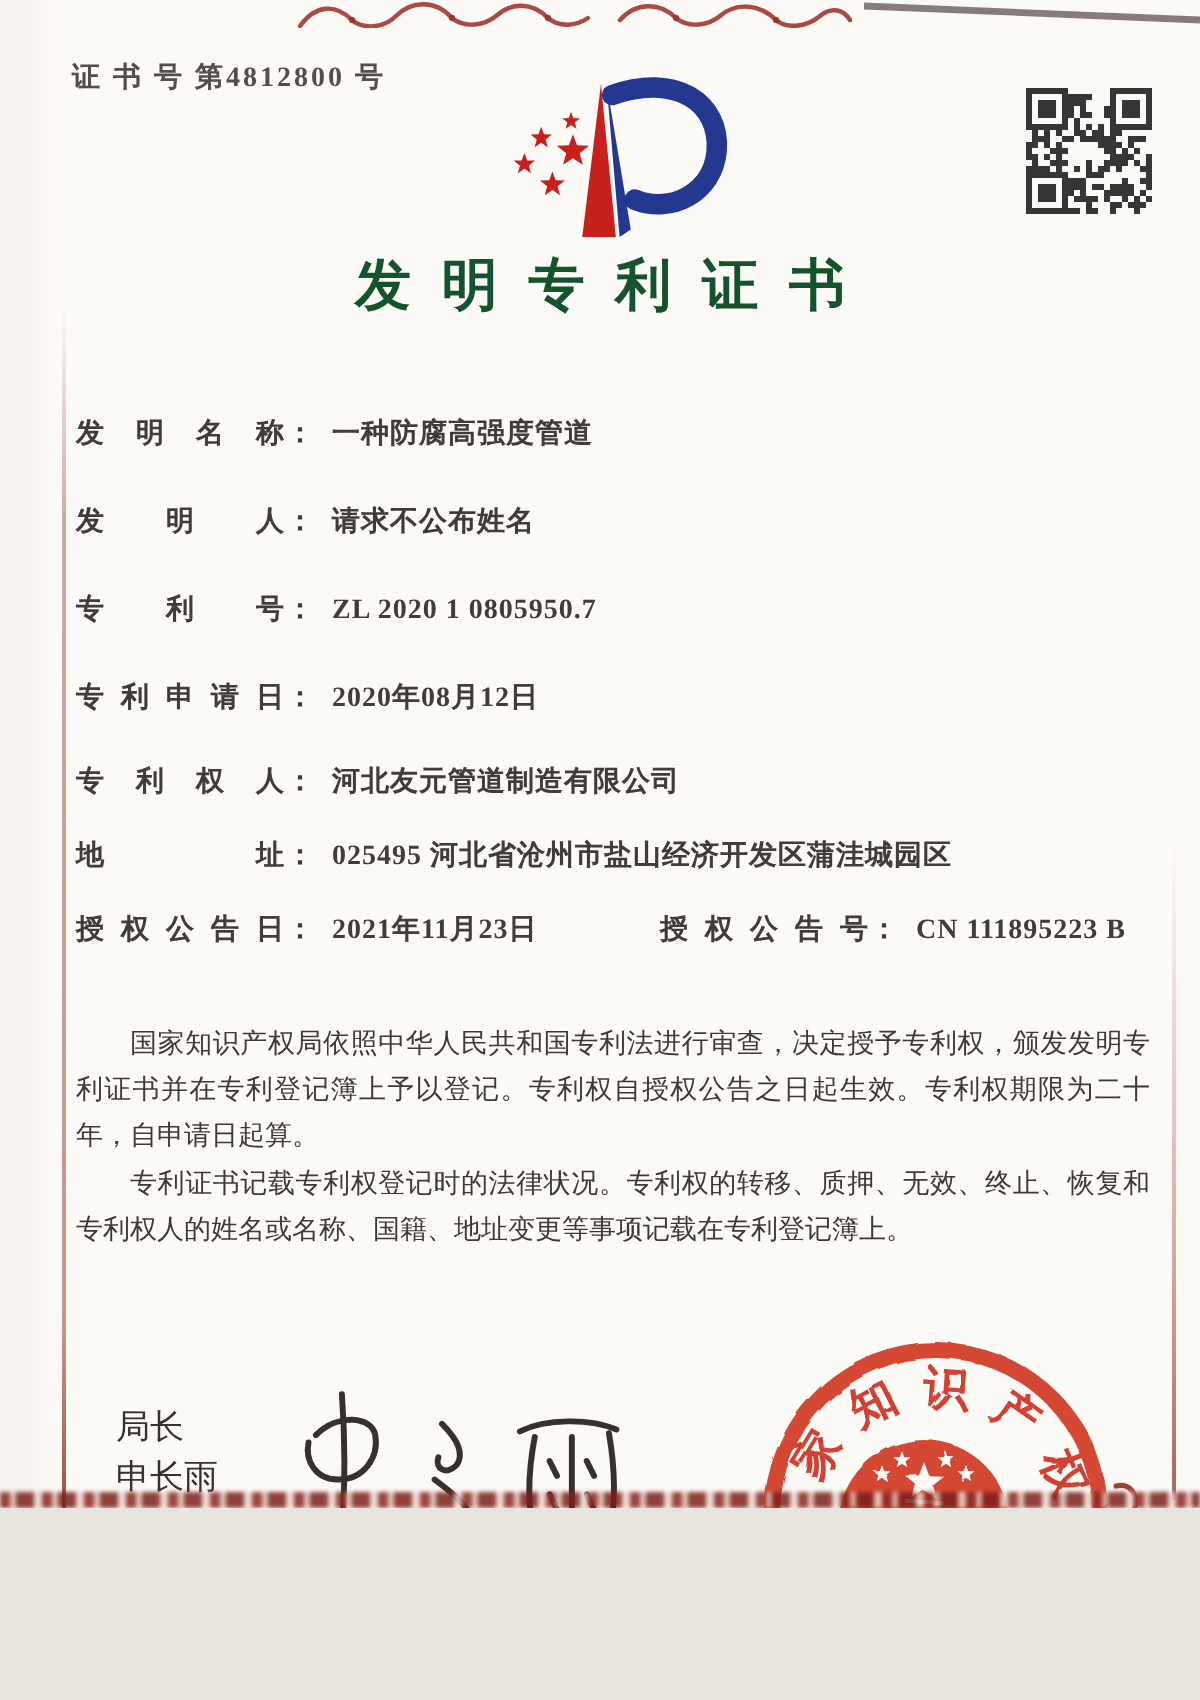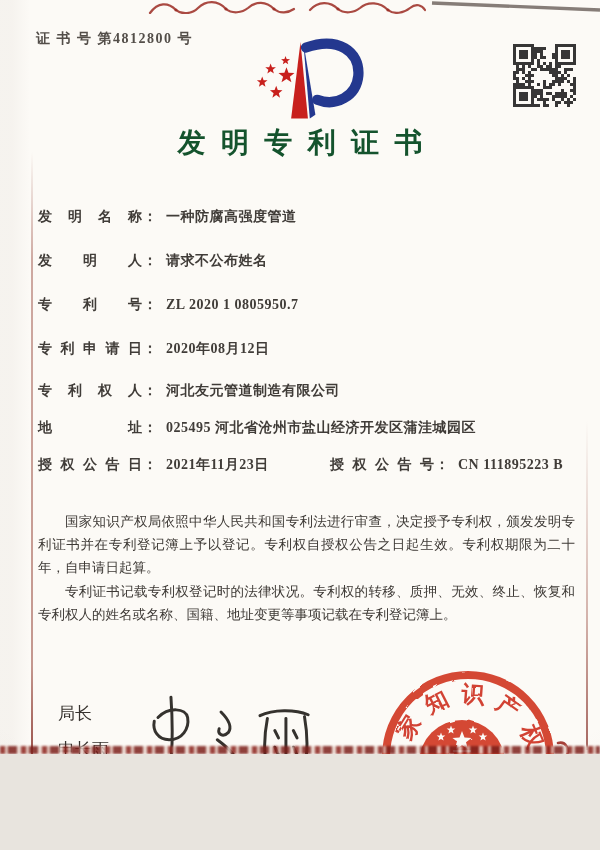--- a/index.html
+++ b/index.html
@@ -22,21 +22,21 @@
     font-size:28px;font-weight:700;color:#14532d;letter-spacing:.55em;padding-left:.55em;box-sizing:border-box;}
   .frow{position:absolute;left:38px;width:540px;font-size:14px;font-weight:600;color:#403c38;white-space:nowrap;}
   .flabel{display:inline-block;width:104px;text-align:justify;text-align-last:justify;vertical-align:bottom;}
   .fcolon{margin-left:1px;}
   .fvalue{margin-left:9px;letter-spacing:.5px;}
   .grant{position:absolute;left:292px;top:0;}
   .paras{position:absolute;left:38px;top:497px;width:537px;font-size:13.5px;line-height:1.72;
     color:#3d3935;font-weight:500;text-align:justify;margin-top:13px;}
   .paras p{margin:0;text-indent:2em;}
   .director{position:absolute;left:58px;top:705px;font-size:17px;font-weight:400;color:#36322e;line-height:1;}
-  .director .name{margin-top:19px;}
+  .director .name{margin-top:8px;}
   .signature{position:absolute;left:128px;top:686px;width:212px;height:102px;}
   .seal{position:absolute;left:379px;top:667px;width:178px;height:180px;}
   .seal-date{position:absolute;left:388px;top:769px;width:170px;font-size:15px;font-weight:700;
     color:#c93a26;letter-spacing:1px;font-family:"Liberation Sans","DejaVu Sans",sans-serif;}
   .footer{position:absolute;left:0;top:820px;width:100%;text-align:center;font-size:13px;
     color:#3d3935;font-weight:600;letter-spacing:1px;}
   .ornament-top{position:absolute;left:148px;top:0;width:278px;height:14px;}
   .photo-edge-top{position:absolute;left:0;top:0;width:600px;height:14px;}
   .edge-line-left{position:absolute;left:31px;top:152px;width:1.5px;height:604px;
     background:linear-gradient(180deg,rgba(150,70,58,0) 0,rgba(150,70,58,.45) 18%,rgba(150,70,58,.55) 85%,rgba(130,40,32,.8));}

